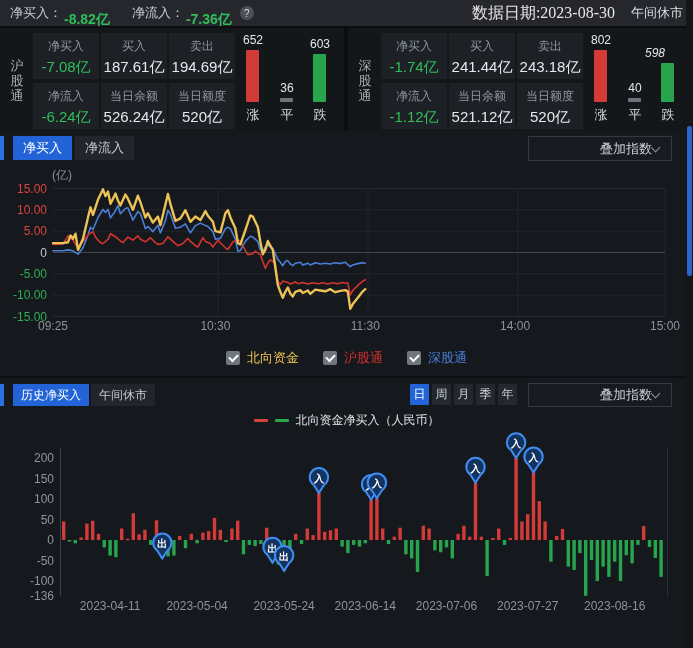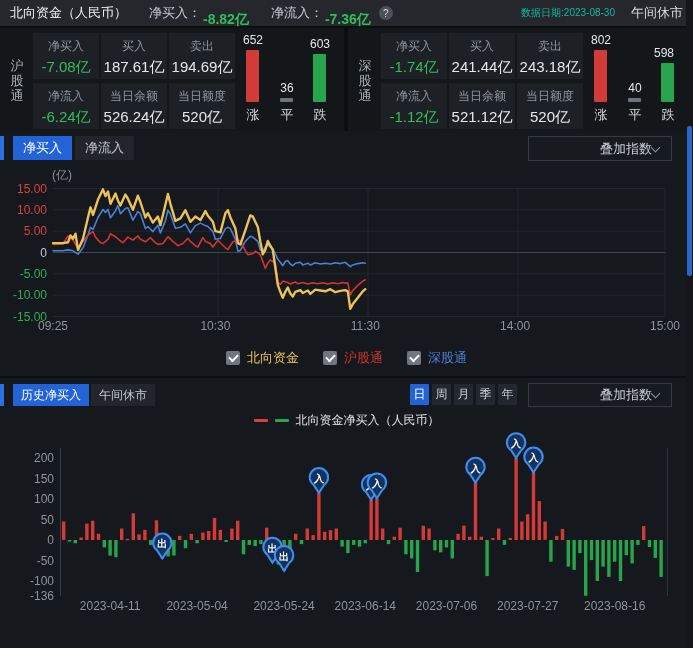--- a/index.html
+++ b/index.html
@@ -7,21 +7,21 @@
        font-family:"Liberation Sans","DejaVu Sans",sans-serif;color:#dde2e8;font-size:13px;}
   
   #topbar{position:absolute;left:0;top:0;width:693px;height:27px;background:#25272c;
           display:flex;align-items:center;padding:0 10px;box-sizing:border-box;border-bottom:1px solid #0a0c0e;}
   #topbar .title{color:#eef1f4;font-size:13px;margin-right:22px;}
   #topbar .lab{color:#c6ccd2;}
   #topbar .val{color:#2fbe5a;font-weight:bold;font-size:14px;margin:14px 4px 0 2px;}
   #topbar .gap{width:18px;}
   .help{width:14px;height:14px;border-radius:50%;background:#4c5157;color:#d7dbe0;font-size:10px;
         display:inline-flex;align-items:center;justify-content:center;margin-left:4px;cursor:pointer;}
-  #topbar .date{margin-left:auto;color:#14b8a6;font-size:10px;}
+  #topbar .date{margin-left:auto;color:#e5e5e5;font-size:16px;font-family:Liberation Serif, serif;}
   #topbar .status{margin-left:16px;color:#d9dee3;font-size:13px;}
   
   #stats{position:absolute;left:0;top:28px;width:693px;height:103px;background:#0b0d10;}
   .panel{position:absolute;top:0;height:103px;background:#141719;}
   .vlab{position:absolute;left:9px;top:50%;transform:translateY(-50%);color:#a9afb7;
         font-size:13px;line-height:15px;text-align:center;width:16px;}
   .cell{position:absolute;width:66px;height:46px;background:#1d2126;text-align:center;}
   .cell .cl{margin-top:5px;font-size:12px;color:#8f969e;}
   .cell .cv{margin-top:3px;font-size:15px;color:#e4e8ec;}
   .cell .cv.green{color:#2fbe5a;}
@@ -60,21 +60,20 @@
   
   #scrollbar{position:absolute;right:0;top:0;width:7px;height:648px;background:#14161a;}
   #scrollthumb{position:absolute;left:1px;top:126px;width:5px;height:150px;background:#2d64c8;border-radius:2px;}
 </style>
 </head>
 <body>
 
 <div id="app">
 
   <div id="topbar">
-    <span class="title">北向资金（人民币）</span>
     <span class="lab">净买入：</span>
     <span class="val">-8.82亿</span>
     <span class="gap"></span>
     <span class="lab">净流入：</span>
     <span class="val">-7.36亿</span>
     <span class="help">?</span>
     <span class="date">数据日期:2023-08-30</span>
     <span class="status">午间休市</span>
   </div>
 
@@ -141,21 +140,21 @@
           <div class="cl">当日额度</div>
           <div class="cv">520亿</div>
         </div>
         <div class="udbar" style="left:246px;top:22px;height:52px;background:#d33b38;"></div>
         <div class="udval" style="left:229px;top:5px;text-align:center;">802</div>
         <div class="udcat" style="left:229px;">涨</div>
         <div class="udbar" style="left:280px;top:70px;height:4px;background:#6e747b;"></div>
         <div class="udval" style="left:263px;top:53px;">40</div>
         <div class="udcat" style="left:263px;">平</div>
         <div class="udbar" style="left:313px;top:35px;height:39px;background:#28a54c;"></div>
-        <div class="udval" style="left:292px;top:18px;">598</div>
+        <div class="udval" style="left:283px;top:18px;font-style:italic;">598</div>
         <div class="udcat" style="left:296px;">跌</div>
       </div>
     </div>
 
   <div id="section-intraday">
     <div class="accent" style="top:5px;height:24px;"></div>
     <div id="itabs">
         <div class="tabrow-tab active">净买入</div>
         <div class="tabrow-tab">净流入</div>
       </div>

